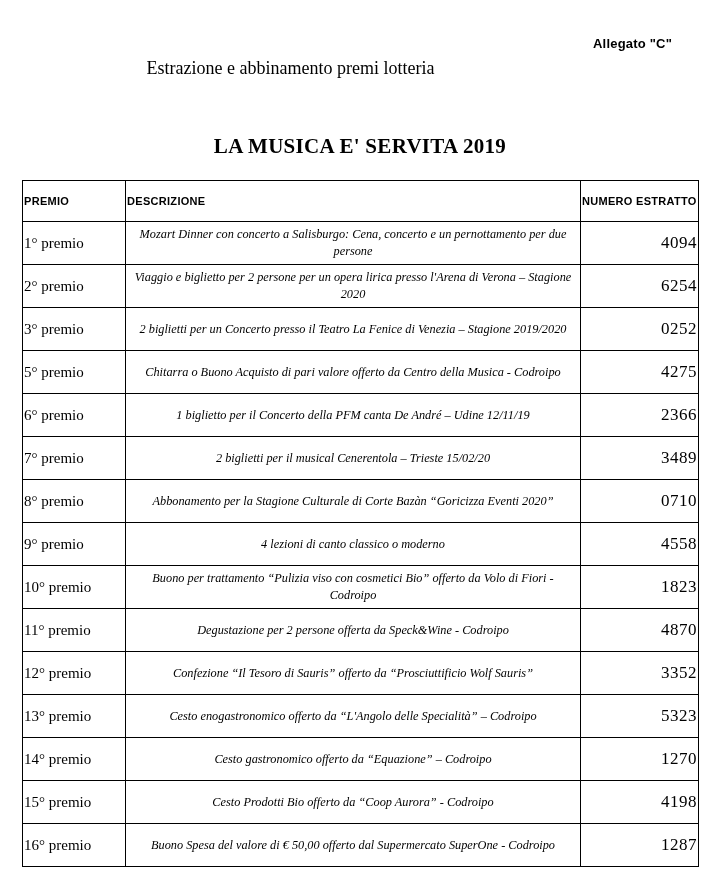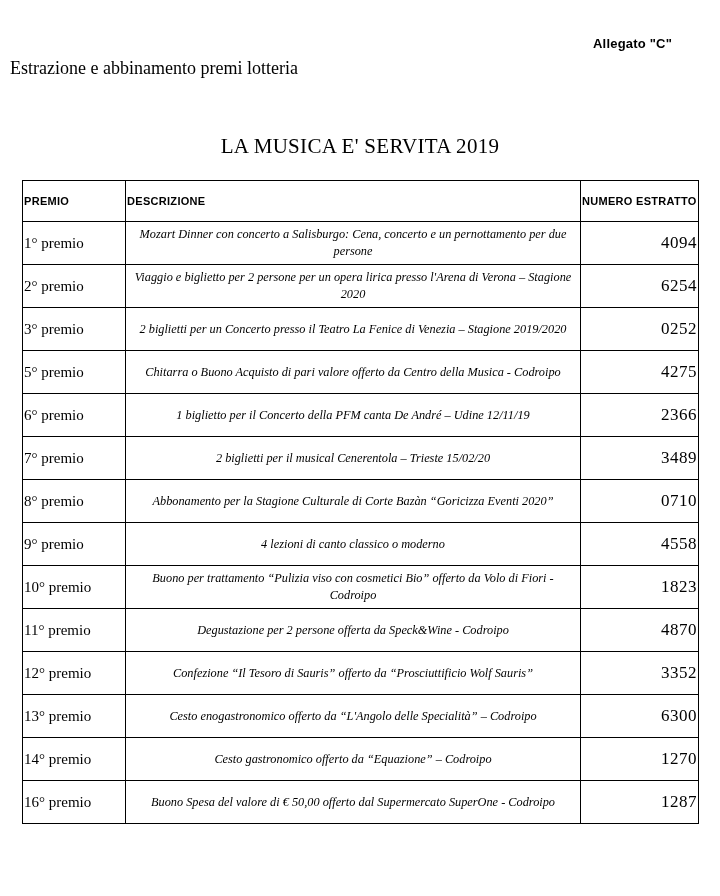--- a/index.html
+++ b/index.html
@@ -28,34 +28,34 @@
     font-family: "Liberation Sans", sans-serif;
     font-weight: bold;
     font-size: 13px;
     letter-spacing: 0.2px;
   }
   .doc-subject {
     position: absolute;
     top: 58px;
     left: 0;
     width: 571px;
-    text-align: left;
+    text-align: center;
     font-family: "Liberation Serif", serif;
     font-size: 18px;
     padding-left: 10px;
     box-sizing: border-box;
   }
   .doc-title {
     position: absolute;
     top: 134px;
     left: 0;
     width: 720px;
     text-align: center;
     font-family: "Liberation Serif", serif;
-    font-weight: normal;
+    font-weight: bold;
     font-size: 21px;
     letter-spacing: 0.3px;
   }
   table.prizes {
     position: absolute;
     top: 180px;
     left: 22px;
     width: 676px;
     border-collapse: collapse;
     table-layout: fixed;
@@ -173,28 +173,33 @@
         <td class="num">4870</td>
       </tr>
       <tr>
         <td class="prize">12° premio</td>
         <td class="desc">Confezione “Il Tesoro di Sauris” offerto da “Prosciuttificio Wolf Sauris”</td>
         <td class="num">3352</td>
       </tr>
       <tr>
         <td class="prize">13° premio</td>
         <td class="desc">Cesto enogastronomico offerto da “L'Angolo delle Specialità” – Codroipo</td>
-        <td class="num">6300</td>
+        <td class="num">5323</td>
       </tr>
       <tr>
         <td class="prize">14° premio</td>
         <td class="desc">Cesto gastronomico offerto da “Equazione” – Codroipo</td>
         <td class="num">1270</td>
       </tr>
       <tr>
+        <td class="prize">15° premio</td>
+        <td class="desc">Cesto Prodotti Bio offerto da “Coop Aurora” - Codroipo</td>
+        <td class="num">4198</td>
+      </tr>
+      <tr>
         <td class="prize">16° premio</td>
         <td class="desc">Buono Spesa del valore di € 50,00 offerto dal Supermercato  SuperOne - Codroipo</td>
         <td class="num">1287</td>
       </tr>
     </tbody>
   </table>
 
 </div>
 
 </body></html>

